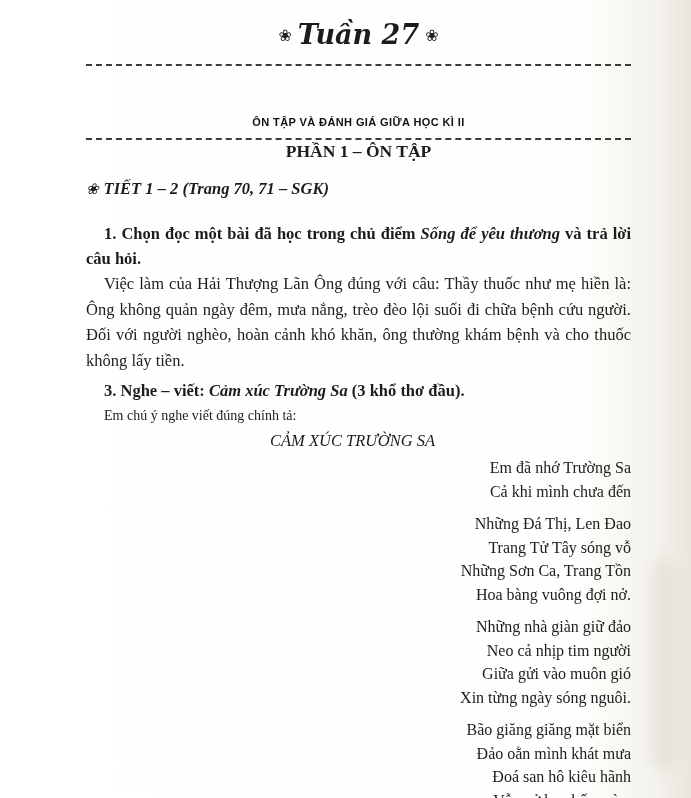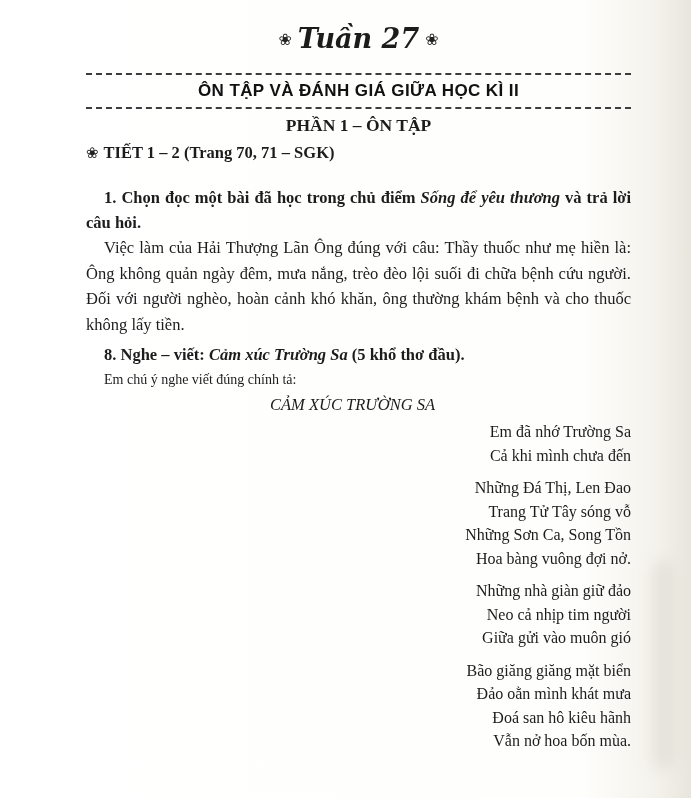--- a/index.html
+++ b/index.html
@@ -23,58 +23,59 @@
     background: rgba(90,85,70,0.08);
     filter: blur(7px);
     border-radius: 10px;
     pointer-events: none;
   }
   .week-banner {
     text-align: center;
     font-family: "DejaVu Serif", serif;
     font-style: italic;
     font-size: 27px;
-    line-height: 42px;
+    line-height: 33px;
     font-weight: bold;
   }
   .week-banner .flower {
     font-style: normal;
     font-weight: normal;
     font-size: 16px;
     vertical-align: 3px;
     padding: 0 6px;
     color: #222;
   }
   .title-block {
     margin-top: 12px;
     border-top: 2px dashed #3c3c3c;
     border-bottom: 2px dashed #3c3c3c;
     padding: 6px 0;
   }
   .main-title {
     text-align: center;
     font-family: "Liberation Sans", sans-serif;
     font-weight: bold;
-    font-size: 17px;
+    font-size: 11px;
     line-height: 20px;
     letter-spacing: 0.4px;
     color: #111;
+    margin-top: 40px;
   }
   .section-title {
-    margin-top: 5px;
     text-align: center;
     font-weight: bold;
     font-size: 17.5px;
     line-height: 22px;
   }
   .lesson-heading {
-    margin-top: 5px;
+    margin-top: 15px;
     font-weight: bold;
     font-size: 16.5px;
     line-height: 23px;
+    font-style: italic;
   }
   .lesson-heading .flower {
     font-weight: normal;
     font-size: 15px;
     margin-right: 5px;
     color: #222;
   }
   .task {
     margin-top: 20px;
     font-weight: bold;
@@ -131,44 +132,45 @@
     <span class="flower">❀</span><span>TIẾT 1 – 2 (Trang 70, 71 – SGK)</span>
   </div>
 
   <p class="task">
     <span>1. Chọn đọc một bài đã học trong chủ điểm </span><span class="hl">Sống để yêu thương</span><span> và trả lời câu hỏi.</span>
   </p>
 
   <p class="answer">Việc làm của Hải Thượng Lãn Ông đúng với câu: Thầy thuốc như mẹ hiền là: Ông không quản ngày đêm, mưa nắng, trèo đèo lội suối đi chữa bệnh cứu người. Đối với người nghèo, hoàn cảnh khó khăn, ông thường khám bệnh và cho thuốc không lấy tiền.</p>
 
   <p class="task task2">
-    <span>8. Nghe – viết: </span><span class="hl">Cảm xúc Trường Sa</span><span> (5 khổ thơ đầu).</span>
+    <span>3. Nghe – viết: </span><span class="hl">Cảm xúc Trường Sa</span><span> (3 khổ thơ đầu).</span>
   </p>
 
   <p class="note">Em chú ý nghe viết đúng chính tả:</p>
 
   <div class="poem">
     <div class="poem-title">CẢM XÚC TRƯỜNG SA</div>
 
     <div class="stanza">
       <div class="poem-line">Em đã nhớ Trường Sa</div>
       <div class="poem-line">Cả khi mình chưa đến</div>
     </div>
 
     <div class="stanza">
       <div class="poem-line">Những Đá Thị, Len Đao</div>
       <div class="poem-line">Trang Tử Tây sóng vỗ</div>
-      <div class="poem-line">Những Sơn Ca, Song Tồn</div>
+      <div class="poem-line">Những Sơn Ca, Trang Tồn</div>
       <div class="poem-line">Hoa bàng vuông đợi nở.</div>
     </div>
 
     <div class="stanza">
       <div class="poem-line">Những nhà giàn giữ đảo</div>
       <div class="poem-line">Neo cả nhịp tim người</div>
       <div class="poem-line">Giữa gửi vào muôn gió</div>
+      <div class="poem-line">Xin từng ngày sóng nguôi.</div>
     </div>
 
     <div class="stanza">
       <div class="poem-line">Bão giăng giăng mặt biển</div>
       <div class="poem-line">Đảo oằn mình khát mưa</div>
       <div class="poem-line">Đoá san hô kiêu hãnh</div>
       <div class="poem-line">Vẫn nở hoa bốn mùa.</div>
     </div>
   </div>
 </div>

